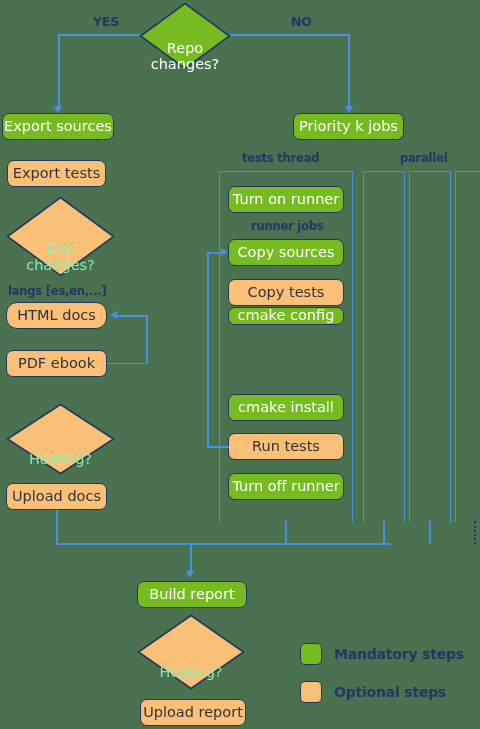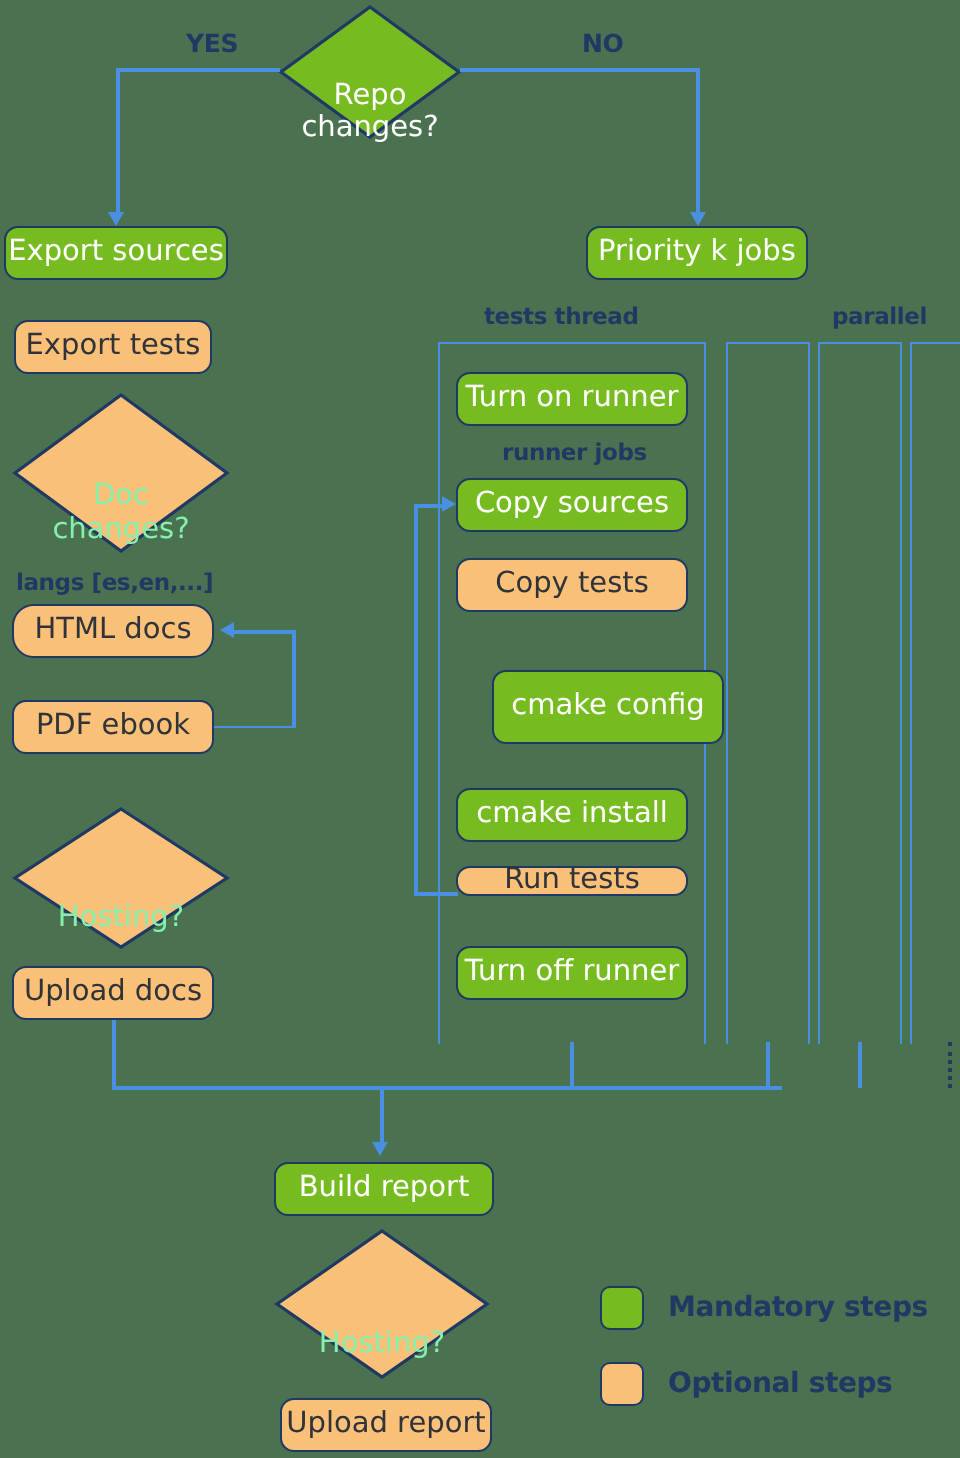--- a/index.html
+++ b/index.html
@@ -208,39 +208,39 @@
   <div class="node optional" style="left:6px; top:483px; width:101px; height:27px;">Upload docs</div>
 
   <div class="ln lnv" style="left:56px; top:510px; height:34px;"></div>
   <div class="ln lnh" style="left:56px; top:543px; width:335px;"></div>
 
   <div class="node mandatory" style="left:293px; top:113px; width:111px; height:27px;">Priority k jobs</div>
 
   <div class="frame-label" style="left:242px; top:151px;">tests thread</div>
   <div class="frame" style="left:219px; top:171px; width:134px; height:351px;"></div>
 
-  <div class="frame-label" style="left:400px; top:151px;margin-left:16px;">parallel</div>
+  <div class="frame-label" style="left:400px; top:151px;">parallel</div>
   <div class="frame" style="left:363px; top:171px; width:42px; height:351px;"></div>
   <div class="frame" style="left:409px; top:171px; width:42px; height:351px;"></div>
   <div class="frame" style="left:455px; top:171px; width:42px; height:351px;"></div>
 
   <div class="node mandatory" style="left:228px; top:186px; width:116px; height:27px;">Turn on runner</div>
 
   <div class="inline-label" style="left:251px; top:219px;">runner jobs</div>
 
   <div class="node mandatory" style="left:228px; top:239px; width:116px; height:27px;">Copy sources</div>
 
   <div class="node optional" style="left:228px; top:279px; width:116px; height:27px;">Copy tests</div>
 
-  <div class="node mandatory" style="left:228px; top:335px; width:116px; height:37px;margin-left:18px;">cmake config</div>
+  <div class="node mandatory" style="left:228px; top:307px; width:116px; height:18px;">cmake config</div>
 
 
   <div class="node mandatory" style="left:228px; top:394px; width:116px; height:27px;">cmake install</div>
 
-  <div class="node optional" style="left:228px; top:433px; width:116px; height:15px;">Run tests</div>
+  <div class="node optional" style="left:228px; top:433px; width:116px; height:27px;">Run tests</div>
 
   <div class="node mandatory" style="left:228px; top:473px; width:116px; height:27px;">Turn off runner</div>
 
   <div class="ln lnh" style="left:207px; top:446px; width:22px;"></div>
   <div class="ln lnv" style="left:207px; top:252px; height:195px;"></div>
   <div class="ln lnh" style="left:207px; top:252px; width:15px;"></div>
   <div class="arrow-right" style="left:221px; top:248.4px;"></div>
 
   <div class="ln lnv" style="left:285px; top:521px; height:23px;"></div>
   <div class="ln lnv" style="left:383px; top:521px; height:23px;"></div>

